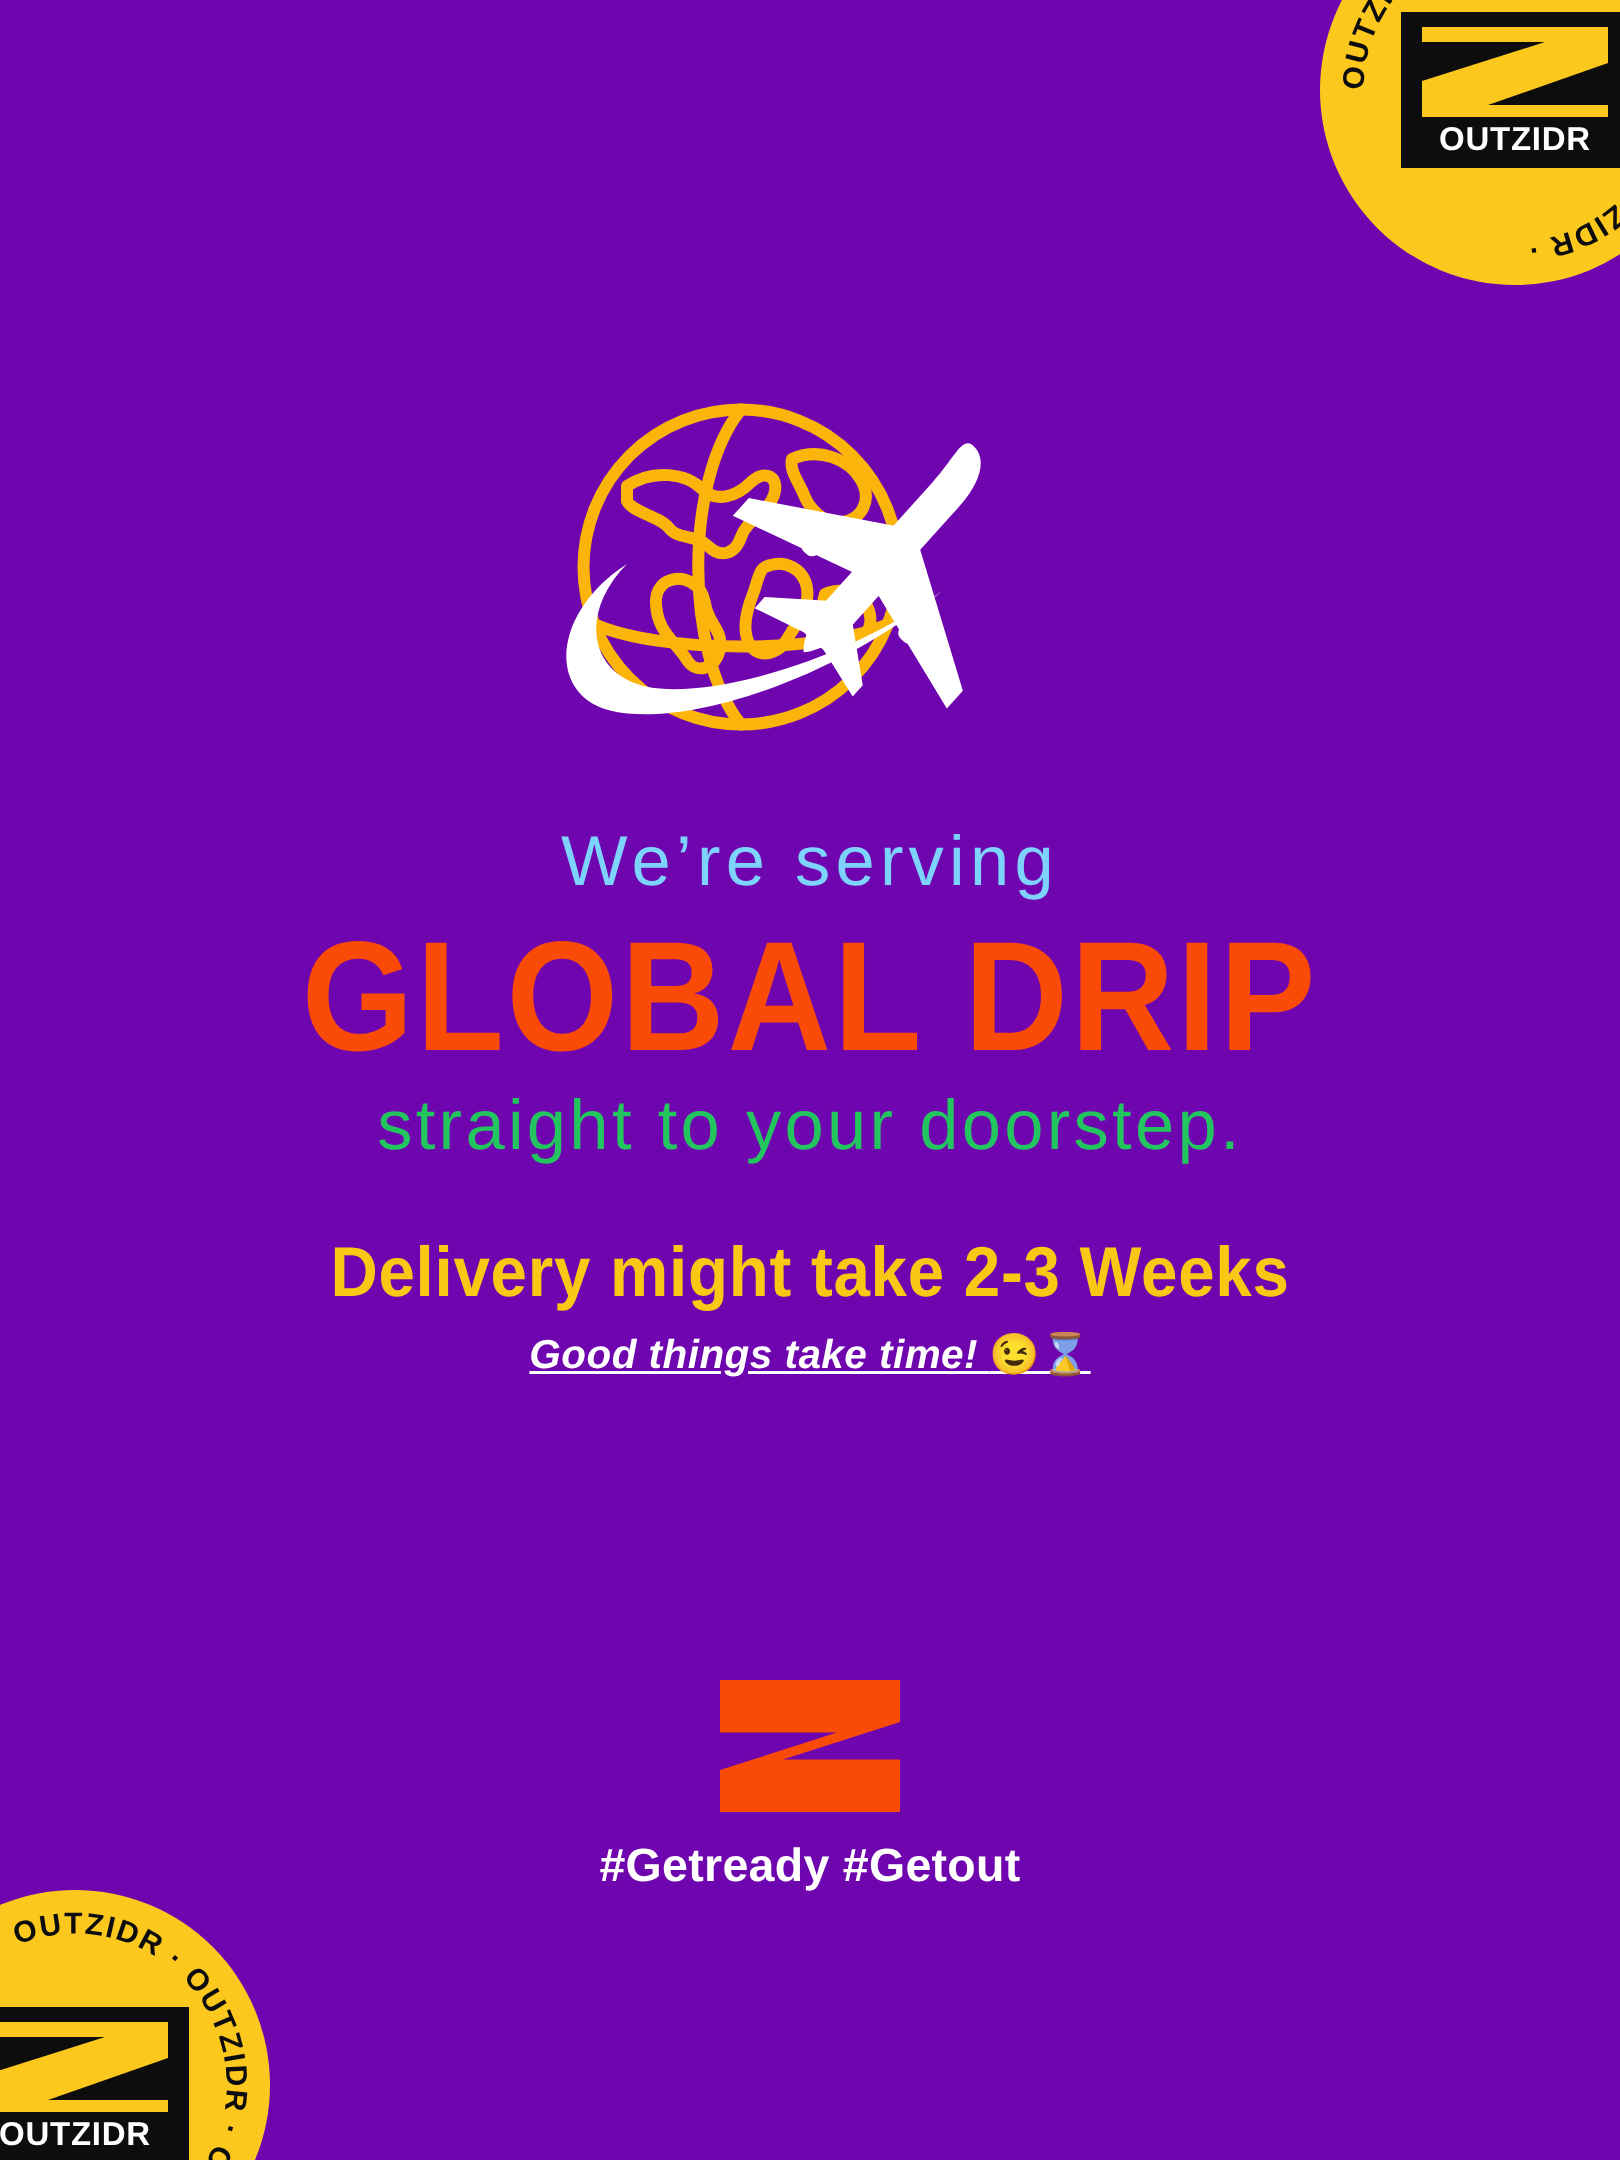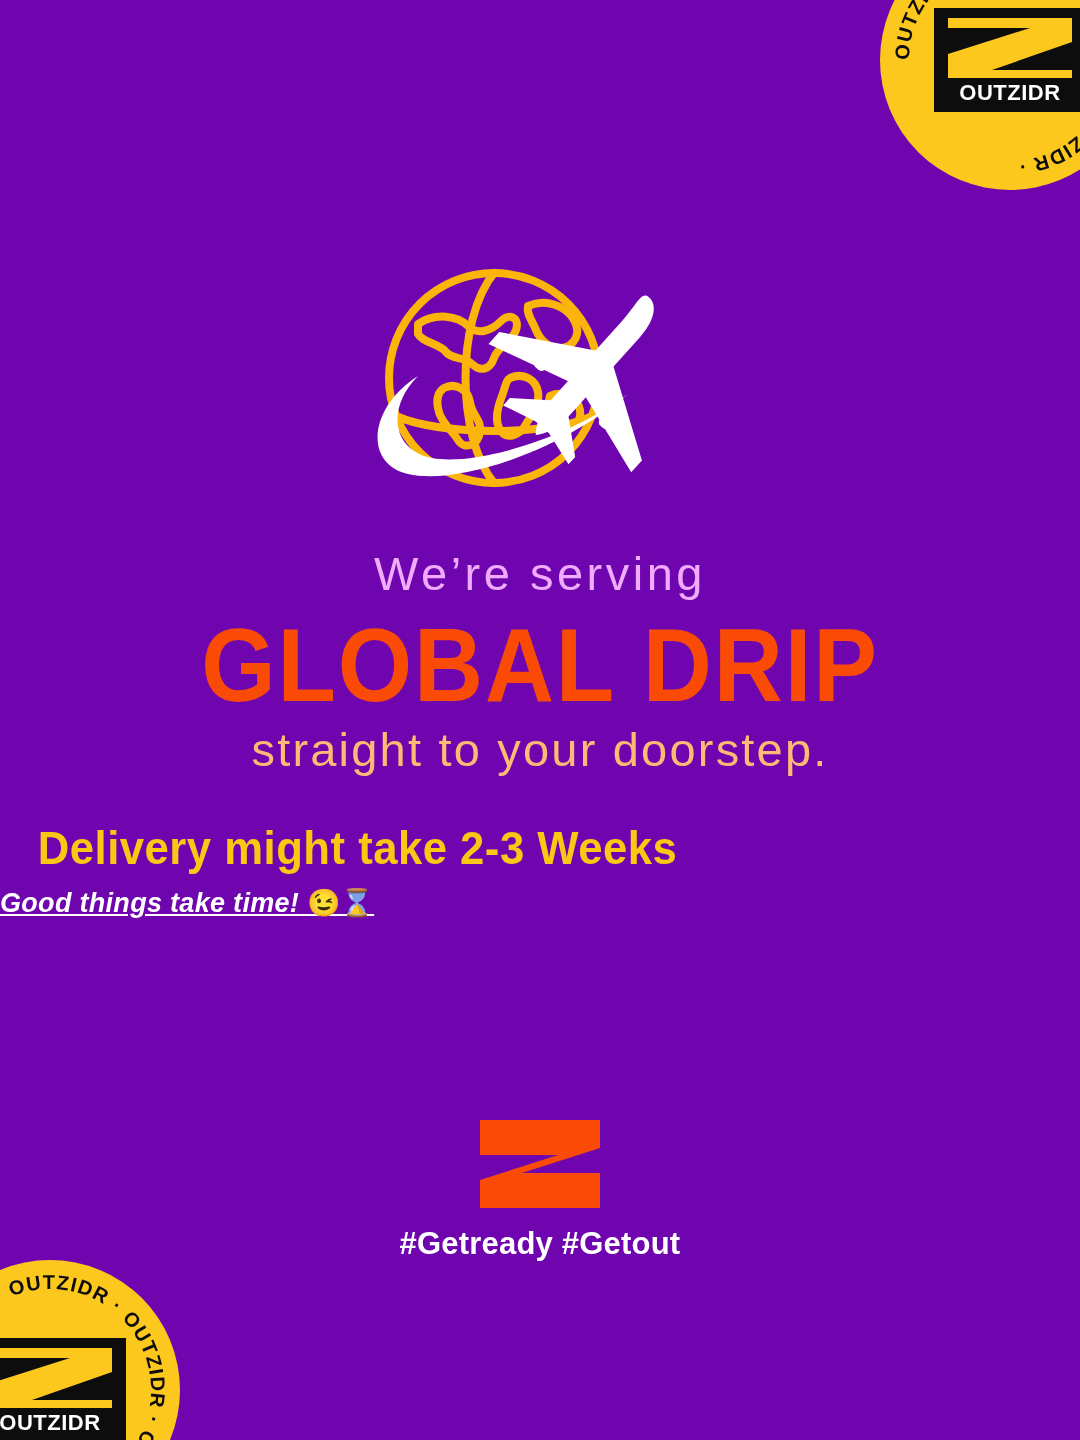--- a/index.html
+++ b/index.html
@@ -70,50 +70,51 @@
 
   
   .copy {
     position: absolute;
     left: 0;
     right: 0;
     top: 548px;
     text-align: center;
   }
   .line-serving {
-    color: #f0abfc;
+    color: #7dd3fc;
     font-size: 47px;
     font-weight: 300;
     letter-spacing: 3.5px;
     line-height: 1.1;
   }
   .line-global {
     color: #FA4B06;
     font-size: 104px;
     font-weight: 900;
     letter-spacing: 2px;
     line-height: 1.02;
     margin: 12px 0 4px;
     transform: scaleX(0.92);
     font-stretch: condensed;
   }
   .line-doorstep {
-    color: #fdba74;
+    color: #22c55e;
     font-size: 47px;
     font-weight: 300;
     letter-spacing: 2.2px;
     line-height: 1.1;
     margin-top: 6px;
   }
 
   .delivery-block {
     position: absolute;
     left: 0;
     right: 0;
     top: 820px;
+    text-align: center;
   }
   .line-delivery {
     color: #FBC715;
     font-size: 47px;
     font-weight: bold;
     letter-spacing: 0.5px;
     transform: scaleX(0.93);
   }
   .line-goodthings {
     color: #ffffff;

